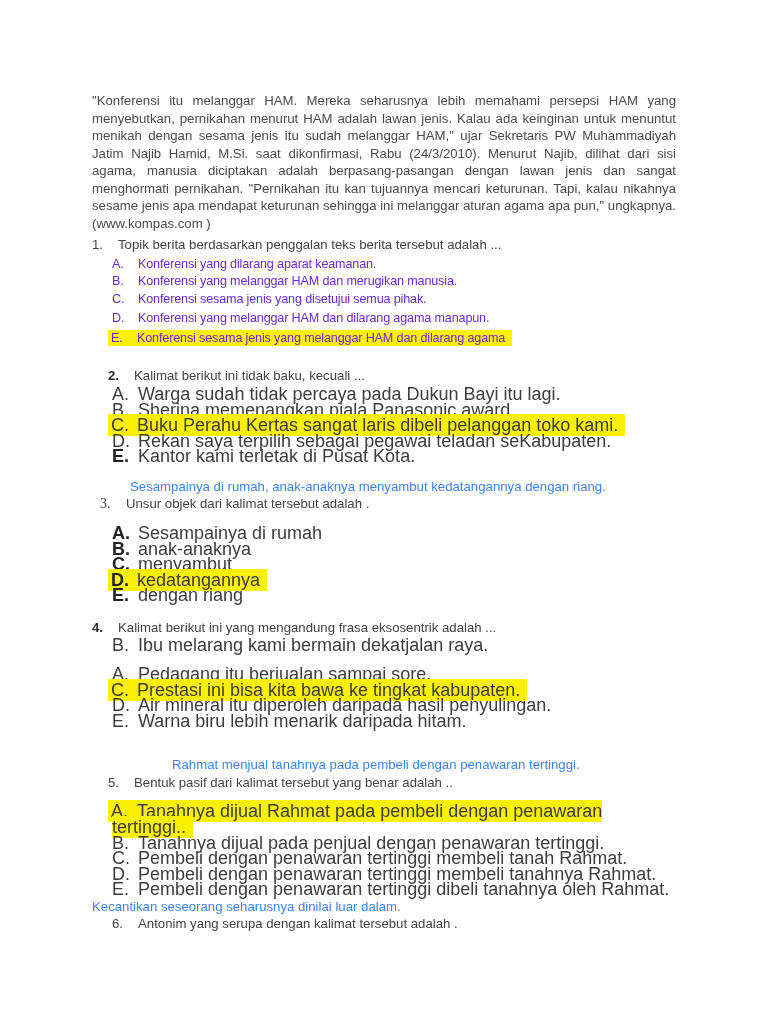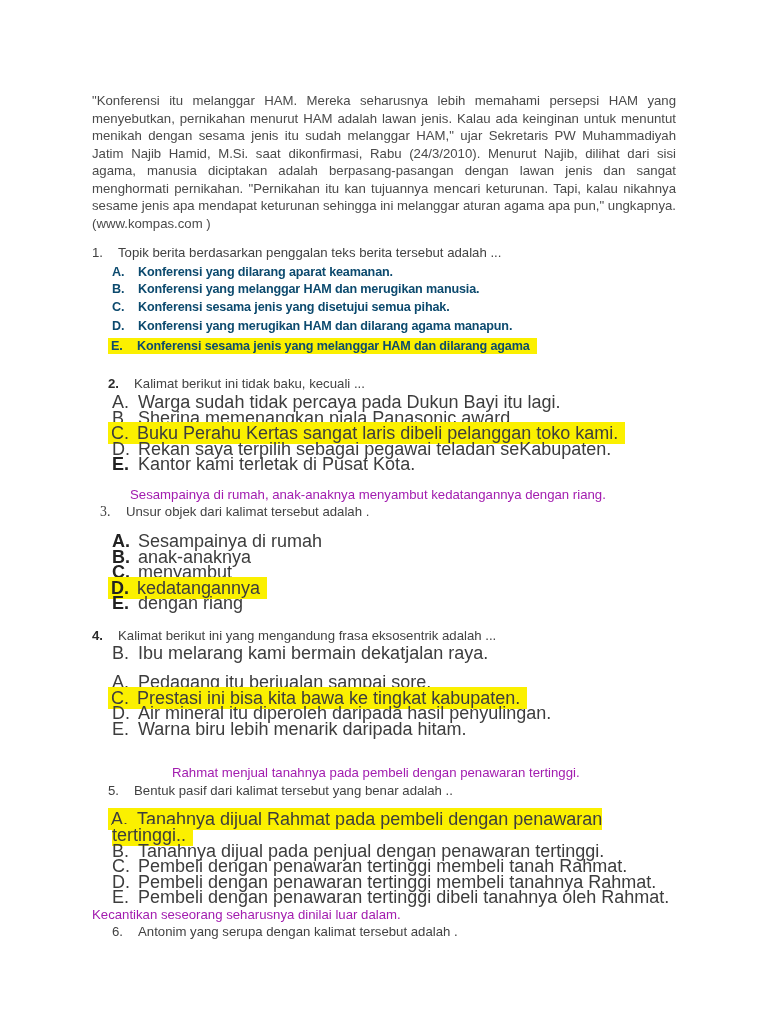--- a/index.html
+++ b/index.html
@@ -13,31 +13,31 @@
     overflow:hidden;
   }
   .intro {
     margin:0;
     font-size:13.2px;
     line-height:17.5px;
     text-align:justify;
     color:#4a4a4a;
   }
   .q { margin:0; }
-  .q1 { margin-top:12px; }
+  .q1 { margin-top:4px; }
   .q2 { margin-top:20px; }
   .q3 { margin-top:13px; }
   .q4 { margin-top:15px; }
   .q5 { margin-top:27px; }
   .q6 { }
 
   .stim {
     font-size:13.2px;
     line-height:17.5px;
-    color:#a21caf;
+    color:#3b82f6;
   }
   .stim-q3 { padding-left:38px; }
   .stim-q5 { padding-left:80px; }
   .stim-q6 { padding-left:0; }
 
   .qline {
     font-size:13.2px;
     line-height:17.5px;
     color:#424242;
     margin-bottom:2px;
@@ -53,22 +53,22 @@
     padding-left:20px;
     font-size:18px;
     line-height:15.6px;
     color:#3d3d3d;
   }
   .opt .letter { display:inline-block; width:26px; }
   .letter-bold { font-weight:700; color:#222222; }
 
   
   .opt-bold {
-    font-weight:700;
-    color:#0c4a6e;
+    font-weight:400;
+    color:#6d28d9;
     letter-spacing:-0.15px;
     line-height:17.6px;
     font-size:12.6px;
   }
   .gap-before { margin-top:13px; }
 
   .hl {
     background:#fbf000;
     padding:1px 7px 1px 3px;
     margin-left:-4px;
@@ -81,21 +81,21 @@
 
   <p class="intro">"Konferensi itu melanggar HAM. Mereka seharusnya lebih memahami persepsi HAM yang menyebutkan, pernikahan menurut HAM adalah lawan jenis. Kalau ada keinginan untuk menuntut menikah dengan sesama jenis itu sudah melanggar HAM," ujar Sekretaris PW Muhammadiyah Jatim Najib Hamid, M.Si. saat dikonfirmasi, Rabu (24/3/2010). Menurut Najib, dilihat dari sisi agama, manusia diciptakan adalah berpasang-pasangan dengan lawan jenis dan sangat menghormati pernikahan. "Pernikahan itu kan tujuannya mencari keturunan. Tapi, kalau nikahnya sesame jenis apa mendapat keturunan sehingga ini melanggar aturan agama apa pun," ungkapnya. (www.kompas.com )</p>
 
   <section class="q q1">
     <div class="qline">
       <span class="qnum">1.</span><span>Topik berita berdasarkan penggalan teks berita tersebut adalah ...</span>
     </div>
     <div class="opt opt-bold"><span class="letter">A.</span><span>Konferensi yang dilarang aparat keamanan.</span></div>
     <div class="opt opt-bold"><span class="letter">B.</span><span>Konferensi yang melanggar HAM dan merugikan manusia.</span></div>
     <div class="opt opt-bold"><span class="letter">C.</span><span>Konferensi sesama jenis yang disetujui semua pihak.</span></div>
-    <div class="opt opt-bold" style="margin-top:2px"><span class="letter">D.</span><span>Konferensi yang merugikan HAM dan dilarang agama manapun.</span></div>
+    <div class="opt opt-bold" style="margin-top:2px"><span class="letter">D.</span><span>Konferensi yang melanggar HAM dan dilarang agama manapun.</span></div>
     <div class="opt opt-bold" style="margin-top:2px"><span class="hl"><span class="letter">E.</span><span>Konferensi sesama jenis yang melanggar HAM dan dilarang agama</span></span></div>
   </section>
 
   <section class="q q2">
     <div class="qline">
       <span class="qnum qnum-bold ind-16">2.</span><span>Kalimat berikut ini tidak baku, kecuali ...</span>
     </div>
     <div class="opt"><span class="letter">A.</span><span>Warga sudah tidak percaya pada Dukun Bayi itu lagi.</span></div>
     <div class="opt"><span class="letter">B.</span><span>Sherina memenangkan piala Panasonic award.</span></div>
     <div class="opt"><span class="hl"><span class="letter">C.</span><span>Buku Perahu Kertas sangat laris dibeli pelanggan toko kami.</span></span></div>

